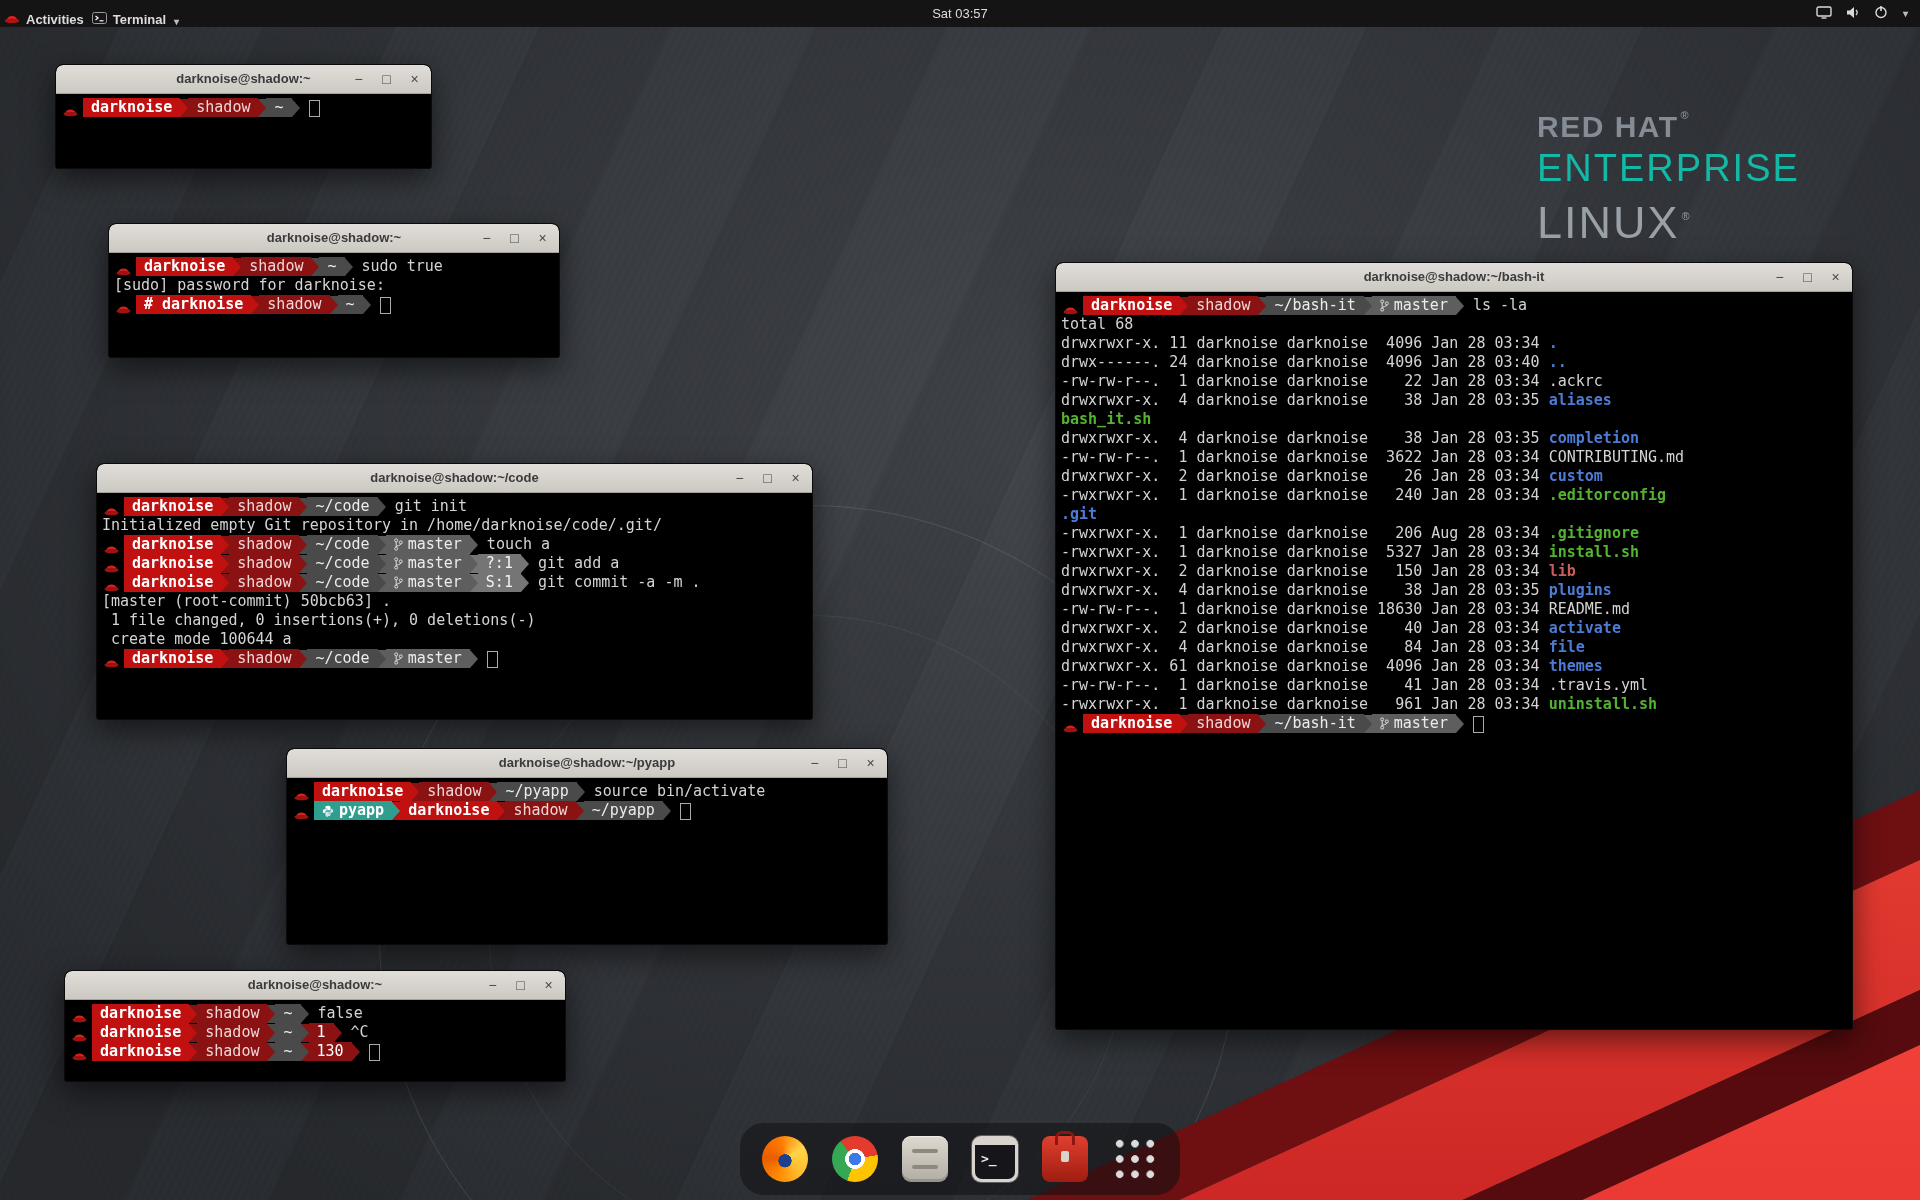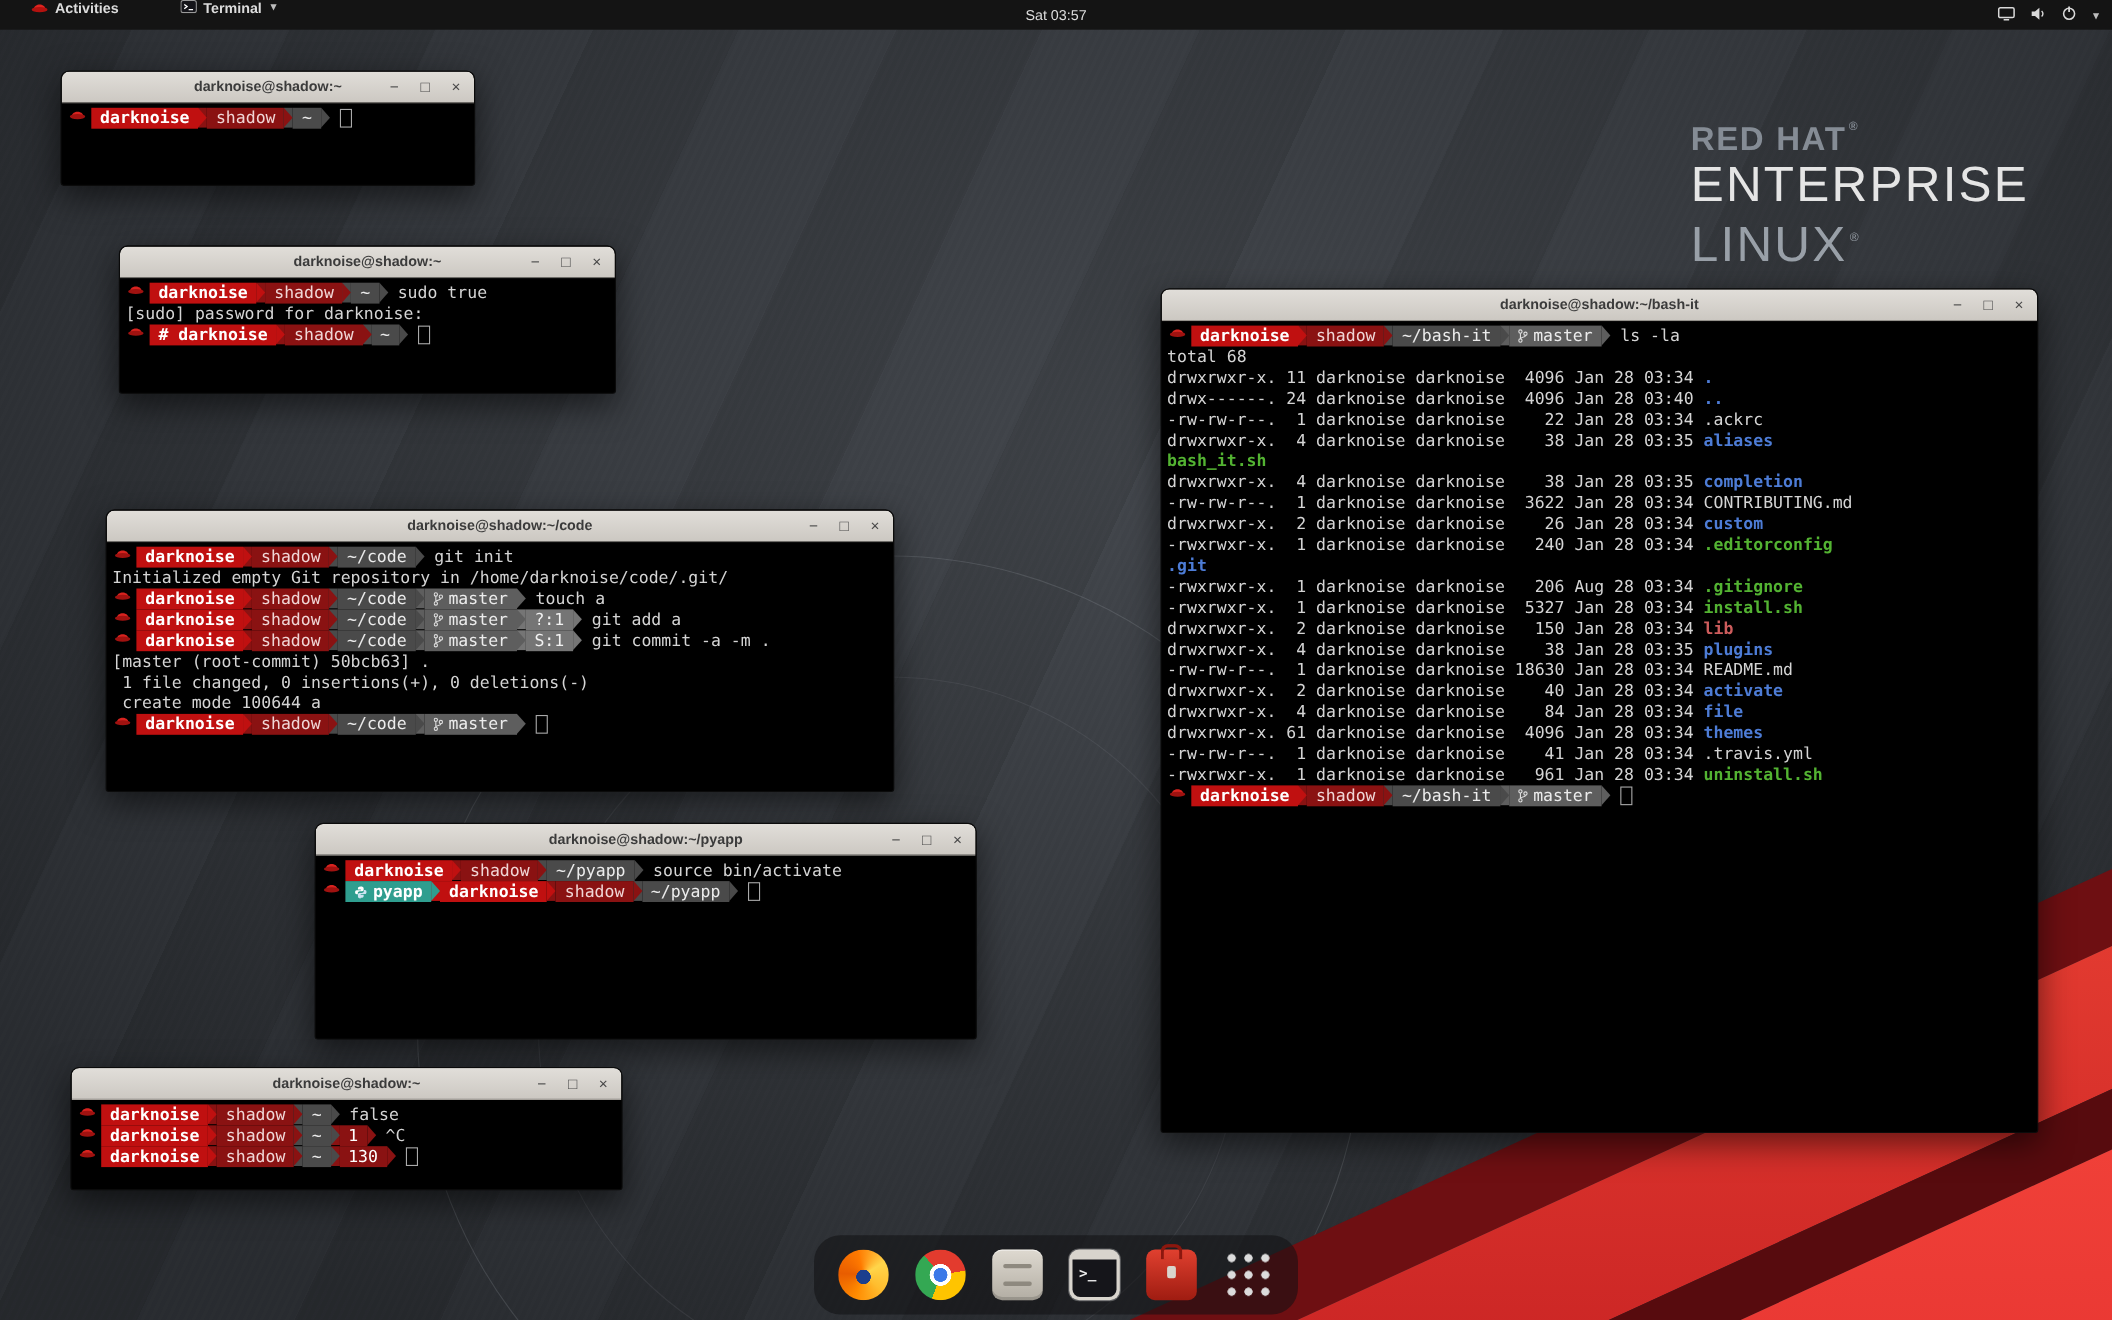--- a/index.html
+++ b/index.html
@@ -15,41 +15,41 @@
       repeating-linear-gradient(115deg, rgba(0,0,0,.09) 0 120px, rgba(0,0,0,0) 120px 250px),
       repeating-linear-gradient(115deg, rgba(255,255,255,.012) 0 3px, rgba(0,0,0,0) 3px 7px);
   }
   .wall-arc{position:absolute;border:1px solid rgba(215,222,230,.14);border-radius:50%}
   .arc1{left:379px;top:505px;width:858px;height:858px}
   .arc2{left:489px;top:615px;width:638px;height:638px;border-color:rgba(215,222,230,.08)}
   .wall-stripes{position:absolute;inset:0}
   
   .brand{position:absolute;left:1537px;top:98px;color:#9aa0a8;user-select:none}
   .brand .b1{font-size:30px;font-weight:bold;letter-spacing:1.5px;color:#858c95;line-height:34px}
-  .brand .b2{font-size:45px;letter-spacing:2px;line-height:48px;color:#e5e5e5}
+  .brand .b2{font-size:38px;letter-spacing:2px;line-height:48px;color:#14b8a6}
   .brand .b3{font-size:45px;letter-spacing:2px;line-height:48px;color:#99a0a8}
   .brand sup{font-size:11px;vertical-align:18px;margin-left:2px}
   
   .topbar{position:absolute;left:0;top:0;right:0;height:27px;background:#141414;
     color:#dcdcdc;display:flex;align-items:center;z-index:200;font-size:13px;font-weight:600}
-  .tb-item{display:flex;align-items:flex-start;gap:6px;padding:0 28px;height:100%;cursor:pointer}
+  .tb-item{display:flex;align-items:flex-end;gap:6px;padding:0 4px;height:100%;cursor:pointer}
   .tb-caret{font-size:10px;color:#bdbdbd;margin-left:2px}
   .tb-clock{position:absolute;left:50%;transform:translateX(-50%);font-weight:400}
   .tb-right{margin-left:auto;display:flex;align-items:center;gap:13px;padding:0 12px;height:100%;cursor:pointer}
   
   .window{position:absolute;background:#000;border:1px solid #0b0b0b;border-radius:8px 8px 3px 3px;
     box-shadow:0 10px 30px rgba(0,0,0,.55);overflow:hidden}
   .titlebar{height:28px;background:linear-gradient(#e1ded9,#ccc8c2);border-bottom:1px solid #a5a19b;
     position:relative;border-radius:7px 7px 0 0}
   .wtitle{position:absolute;left:0;right:0;top:0;text-align:center;line-height:28px;
     font-size:13px;font-weight:700;color:#3b3b3b}
   .wbtns{position:absolute;right:9px;top:0;height:28px;display:flex;align-items:center;gap:13px;z-index:2}
   .wbtn{width:15px;text-align:center;font-size:14px;color:#4a4a4a;cursor:pointer;line-height:28px}
   .tbody{padding:4px 2px 0 5px;font-family:"DejaVu Sans Mono",monospace;font-size:15px;color:#d4d4d4}
-  .tline{display:flex;align-items:flex-start;height:19px;line-height:19px;white-space:pre}
+  .tline{display:flex;align-items:flex-end;height:19px;line-height:19px;white-space:pre}
   .hat{display:flex;align-items:center;padding:0 5px 0 2px;flex:none}
   .seg{padding:0 8px;flex:none;display:flex;align-items:center}
   .seg-red{background:var(--seg-red);color:#fff;font-weight:bold}
   .seg-darkred{background:var(--seg-darkred);color:#f0d6d6}
   .seg-path{background:var(--seg-path);color:#ececec}
   .seg-git{background:var(--seg-git);color:#ececec}
   .seg-gitstatus{background:var(--seg-gitstatus);color:#f2f2f2}
   .seg-venv{background:var(--seg-venv);color:#fff;font-weight:bold}
   .seg-exit{background:var(--seg-exit);color:#fff}
   .segicon{display:inline-flex;align-items:center;margin-right:5px}

